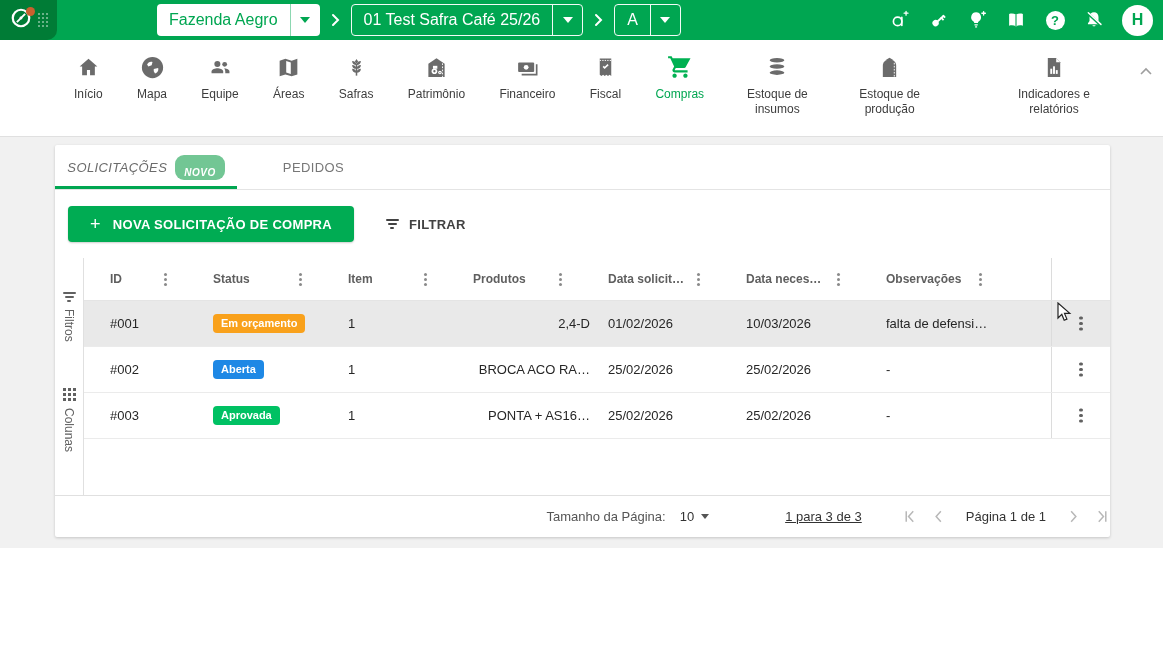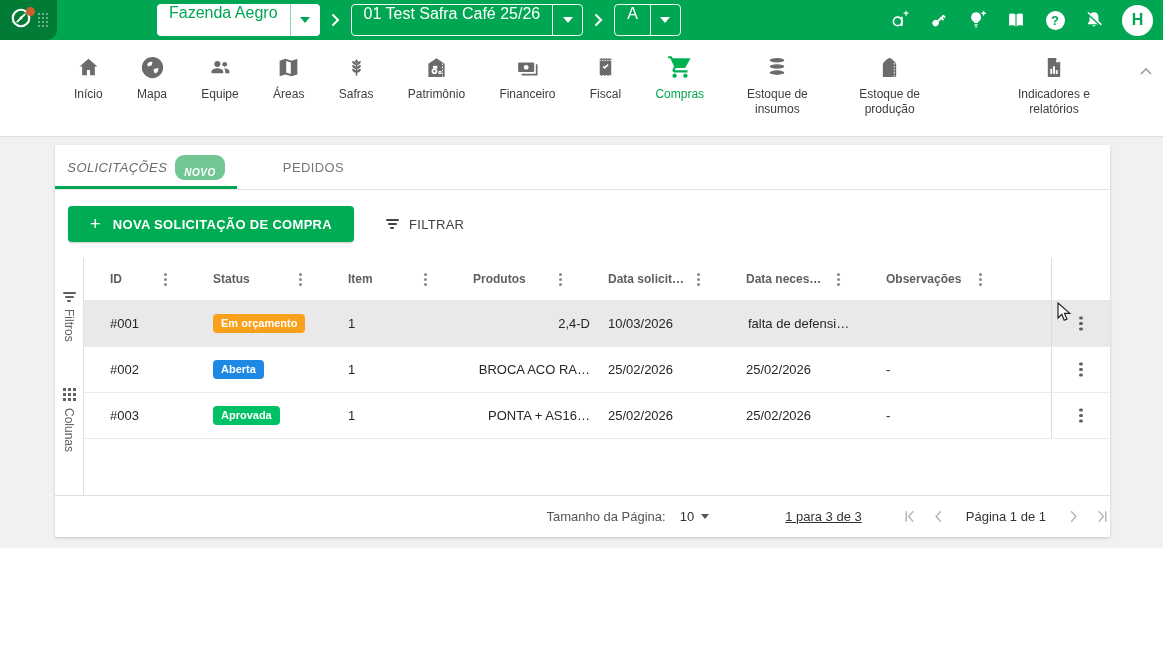--- a/index.html
+++ b/index.html
@@ -11,21 +11,21 @@
   .logo-chip { width:57px; height:40px; background:#007C36; border-radius:0 0 10px 0;
     display:flex; align-items:center; justify-content:space-between; padding:0 9px 0 10px; position:relative; flex:0 0 auto;}
   .logo-dot { position:absolute; left:26px; top:7px; width:9px; height:9px; border-radius:50%; background:#C9602E; }
   .grip { width:10px; height:14px; position:relative; }
   .grip::before { content:""; position:absolute; left:0; top:0; width:2px; height:2px; border-radius:50%;
     background:rgba(255,255,255,.55);
     box-shadow:4px 0 rgba(255,255,255,.55),8px 0 rgba(255,255,255,.55),
                0 4px rgba(255,255,255,.55),4px 4px rgba(255,255,255,.55),8px 4px rgba(255,255,255,.55),
                0 8px rgba(255,255,255,.55),4px 8px rgba(255,255,255,.55),8px 8px rgba(255,255,255,.55),
                0 12px rgba(255,255,255,.55),4px 12px rgba(255,255,255,.55),8px 12px rgba(255,255,255,.55); }
-  .sel { height:32px; display:flex; border-radius:4px; font-size:16px; cursor:pointer; }
+  .sel { height:32px; display:flex; align-items:center; border-radius:4px; font-size:16px; cursor:pointer; }
   .sel-white { background:#fff; color:#00A651; margin-left:100px; }
   .sel-outline { border:1px solid rgba(255,255,255,.95); color:#fff; }
   .sel-label { padding:0 12px; white-space:nowrap; }
   .sel-caret { width:30px; height:100%; display:flex; align-items:center; justify-content:center; }
   .sel-white .sel-caret { border-left:1px solid rgba(0,166,81,.45); }
   .sel-outline .sel-caret { border-left:1px solid rgba(255,255,255,.95); }
   .caret-down { width:0; height:0; border-left:5px solid transparent; border-right:5px solid transparent; }
   .sel-white .caret-down { border-top:6px solid #00A651; }
   .sel-outline .caret-down { border-top:6px solid #fff; }
   .tb-chev { color:#fff; font-size:16px; margin:0 11px; display:flex; align-items:center; }
@@ -60,21 +60,21 @@
   .tab.active { color:#6b6b6b; }
   .tab.active::after { content:""; position:absolute; left:0; right:0; bottom:0; height:3px; background:#00A651; }
   .novo-badge { background:#72C694; color:#fff; font-size:10px; font-weight:700; letter-spacing:.5px;
     border-radius:9px; padding:12px 9px 2px; }
 
   .toolbar { height:68px; display:flex; align-items:center; padding-left:13px; gap:32px; }
   .btn-primary { height:36px; background:#00AC53; color:#fff; border:none; border-radius:4px;
     font-family:inherit; font-size:13px; font-weight:700; letter-spacing:.3px; padding:0 22px;
     display:flex; align-items:center; gap:12px; cursor:pointer; box-shadow:0 1px 2px rgba(0,0,0,.2); }
   .btn-plus { font-size:18px; font-weight:400; line-height:1; }
-  .filter-btn { display:flex; align-items:center; gap:10px; font-size:13px; font-weight:400;
+  .filter-btn { display:flex; align-items:center; gap:10px; font-size:13px; font-weight:700;
     letter-spacing:.3px; color:#424242; cursor:pointer; }
   .flines { display:flex; flex-direction:column; gap:2px; align-items:center; }
   .flines i { display:block; height:2px; background:#424242; border-radius:1px; }
   .flines i:nth-child(1){width:13px;} .flines i:nth-child(2){width:9px;} .flines i:nth-child(3){width:4px;}
 
   
   .table-zone { display:flex; }
   .side-strip { width:29px; border-right:1px solid #e0e0e0; padding-top:34px;
     display:flex; flex-direction:column; align-items:center; gap:46px; }
   .side-tool { display:flex; flex-direction:column; align-items:center; gap:7px; cursor:pointer; }
@@ -422,20 +422,21 @@
           <div class="cell cpin"></div>
         </div>
 
         <div class="trow drow hovered">
           <div class="cell c0">#001</div>
           <div class="cell c1">
               <span class="badge" style="background:#F9A11B">Em orçamento</span>
             </div>
           <div class="cell c2">1</div>
           <div class="cell c3">2,4-D</div>
+          <div class="cell c4">01/02/2026</div>
           <div class="cell c5">10/03/2026</div>
           <div class="cell c6">falta de defensi…</div>
           <div class="cell cspacer"></div>
           <div class="cell cpin">
               <span class="kebab-row"></span>
             </div>
         </div>
 
         <div class="trow drow">
           <div class="cell c0">#002</div>

